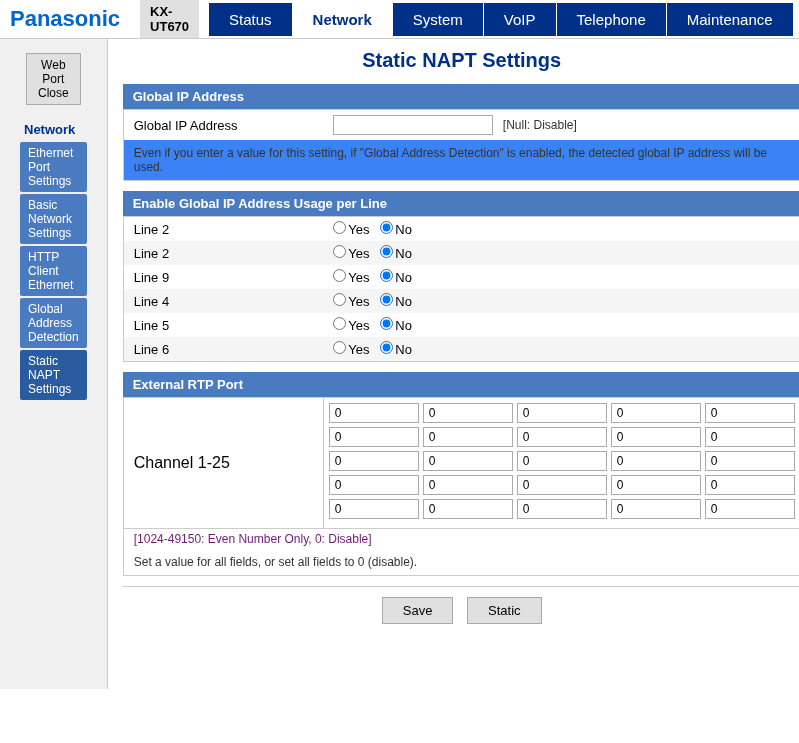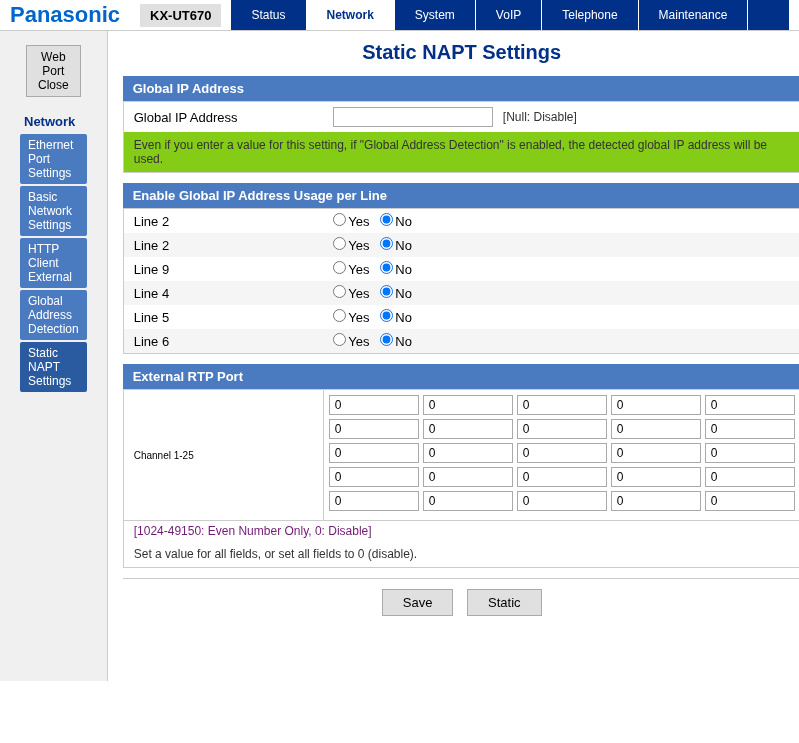--- a/index.html
+++ b/index.html
@@ -6,21 +6,21 @@
     body { font-family: Arial, sans-serif; font-size: 13px; background: #fff; width: 799px; }
 
     
     #header { display: flex; align-items: center; padding: 0 10px; background: #fff; border-bottom: 1px solid #ccc; }
     #logo { color: #003087; font-size: 22px; font-weight: bold; margin-right: 20px; }
     #logo span { color: #0066cc; }
     #model { background: #e0e0e0; padding: 4px 10px; font-weight: bold; font-size: 13px; margin-right: 10px; }
 
     
     #nav { display: flex; background: #003087; }
-    .nav-item { padding: 8px 20px; color: #fff; font-size: 12px; cursor: pointer; border-right: 1px solid #fff; }
+    .nav-item { padding: 8px 20px; color: #fff; font-size: 15px; cursor: pointer; border-right: 1px solid #fff; }
     .nav-item.active { background: #fff; color: #003087; font-weight: bold; }
 
     
     #layout { display: flex; }
 
     
     #sidebar { width: 185px; min-height: 650px; background: #f0f0f0; padding: 8px 16px; border-right: 1px solid #ccc; }
     #web-port-close { margin: 6px 10px 12px 10px; }
     #web-port-close button { padding: 4px 10px; background: #e0e0e0; border: 1px solid #aaa; cursor: pointer; font-size: 12px; }
     .sidebar-section { color: #003087; font-weight: bold; padding: 5px 8px 3px 8px; font-size: 13px; }
@@ -39,31 +39,31 @@
     .settings-table td { padding: 5px 10px; vertical-align: middle; }
     .settings-table tr:nth-child(even) { background: #f5f5f5; }
     .settings-table tr:nth-child(odd) { background: #fff; }
 
     .label-cell { width: 200px; font-weight: normal; }
     .value-cell { }
 
     input[type="text"] { padding: 2px 5px; border: 1px solid #aaa; font-size: 12px; }
     input[type="radio"] { margin-right: 2px; }
 
-    .note-row td { background: #84cc16; font-size: 12px; color: #333; padding: 6px 10px; }
+    .note-row td { background: #3b82f6; font-size: 12px; color: #333; padding: 6px 10px; }
 
     .lines-table { width: 100%; border-collapse: collapse; border: 1px solid #ccc; margin-bottom: 10px; }
     .lines-table td { padding: 4px 10px; }
     .lines-table tr:nth-child(even) { background: #f5f5f5; }
     .lines-table tr:nth-child(odd) { background: #fff; }
 
     
     .rtp-section { border: 1px solid #ccc; margin-bottom: 10px; }
     .rtp-inner { display: flex; }
-    .rtp-label { width: 200px; display: flex; align-items: center; padding: 10px; background: #fff; border-right: 1px solid #ccc; font-size: 10px; }
+    .rtp-label { width: 200px; display: flex; align-items: center; padding: 10px; background: #fff; border-right: 1px solid #ccc; font-size: 16px; }
     .rtp-inputs { flex: 1; padding: 5px; }
     .rtp-row { display: flex; gap: 4px; margin-bottom: 4px; }
     .rtp-row input[type="text"] { width: 90px; }
     .rtp-note { padding: 3px 10px; font-size: 12px; color: #701a75; background: #fff; border-top: 1px solid #ccc; }
     .rtp-footer { padding: 6px 10px; font-size: 12px; color: #333; }
 
     
     #footer { padding: 10px; text-align: center; border-top: 1px solid #ccc; margin-top: 5px; }
     #footer button { padding: 5px 20px; margin: 0 5px; font-size: 13px; cursor: pointer; background: #e0e0e0; border: 1px solid #aaa; }
 
@@ -90,21 +90,21 @@
 
 <div id="layout">
 
   <div id="sidebar">
     <div id="web-port-close">
       <button>Web Port Close</button>
     </div>
     <div class="sidebar-section">Network</div>
     <a class="sidebar-link">Ethernet Port Settings</a>
     <a class="sidebar-link">Basic Network Settings</a>
-    <a class="sidebar-link">HTTP Client External</a>
+    <a class="sidebar-link">HTTP Client Ethernet</a>
     <a class="sidebar-link">Global Address Detection</a>
     <a class="sidebar-link active">Static NAPT Settings</a>
   </div>
 
   <div id="main">
     <div id="page-title">Static NAPT Settings</div>
 
     <div class="section-header">Global IP Address</div>
     <table class="settings-table">
       <tbody>

